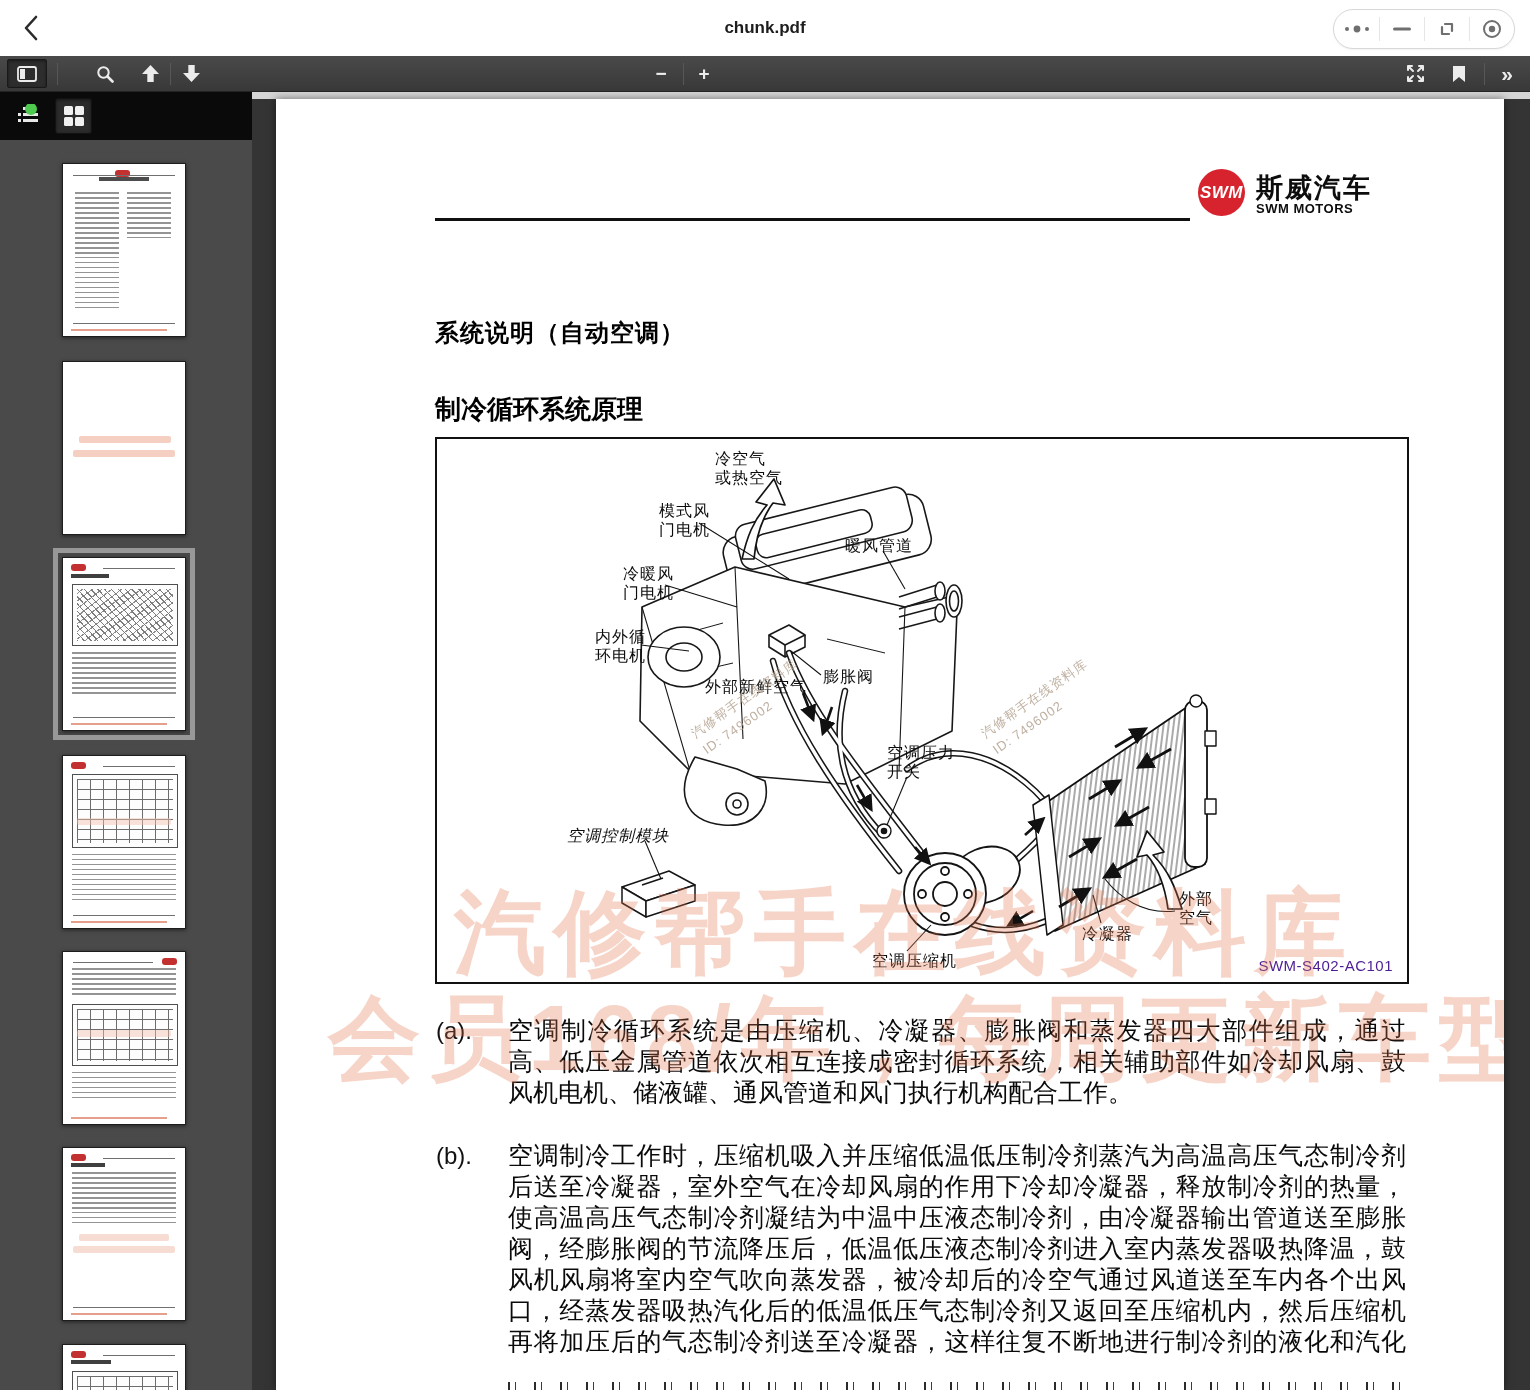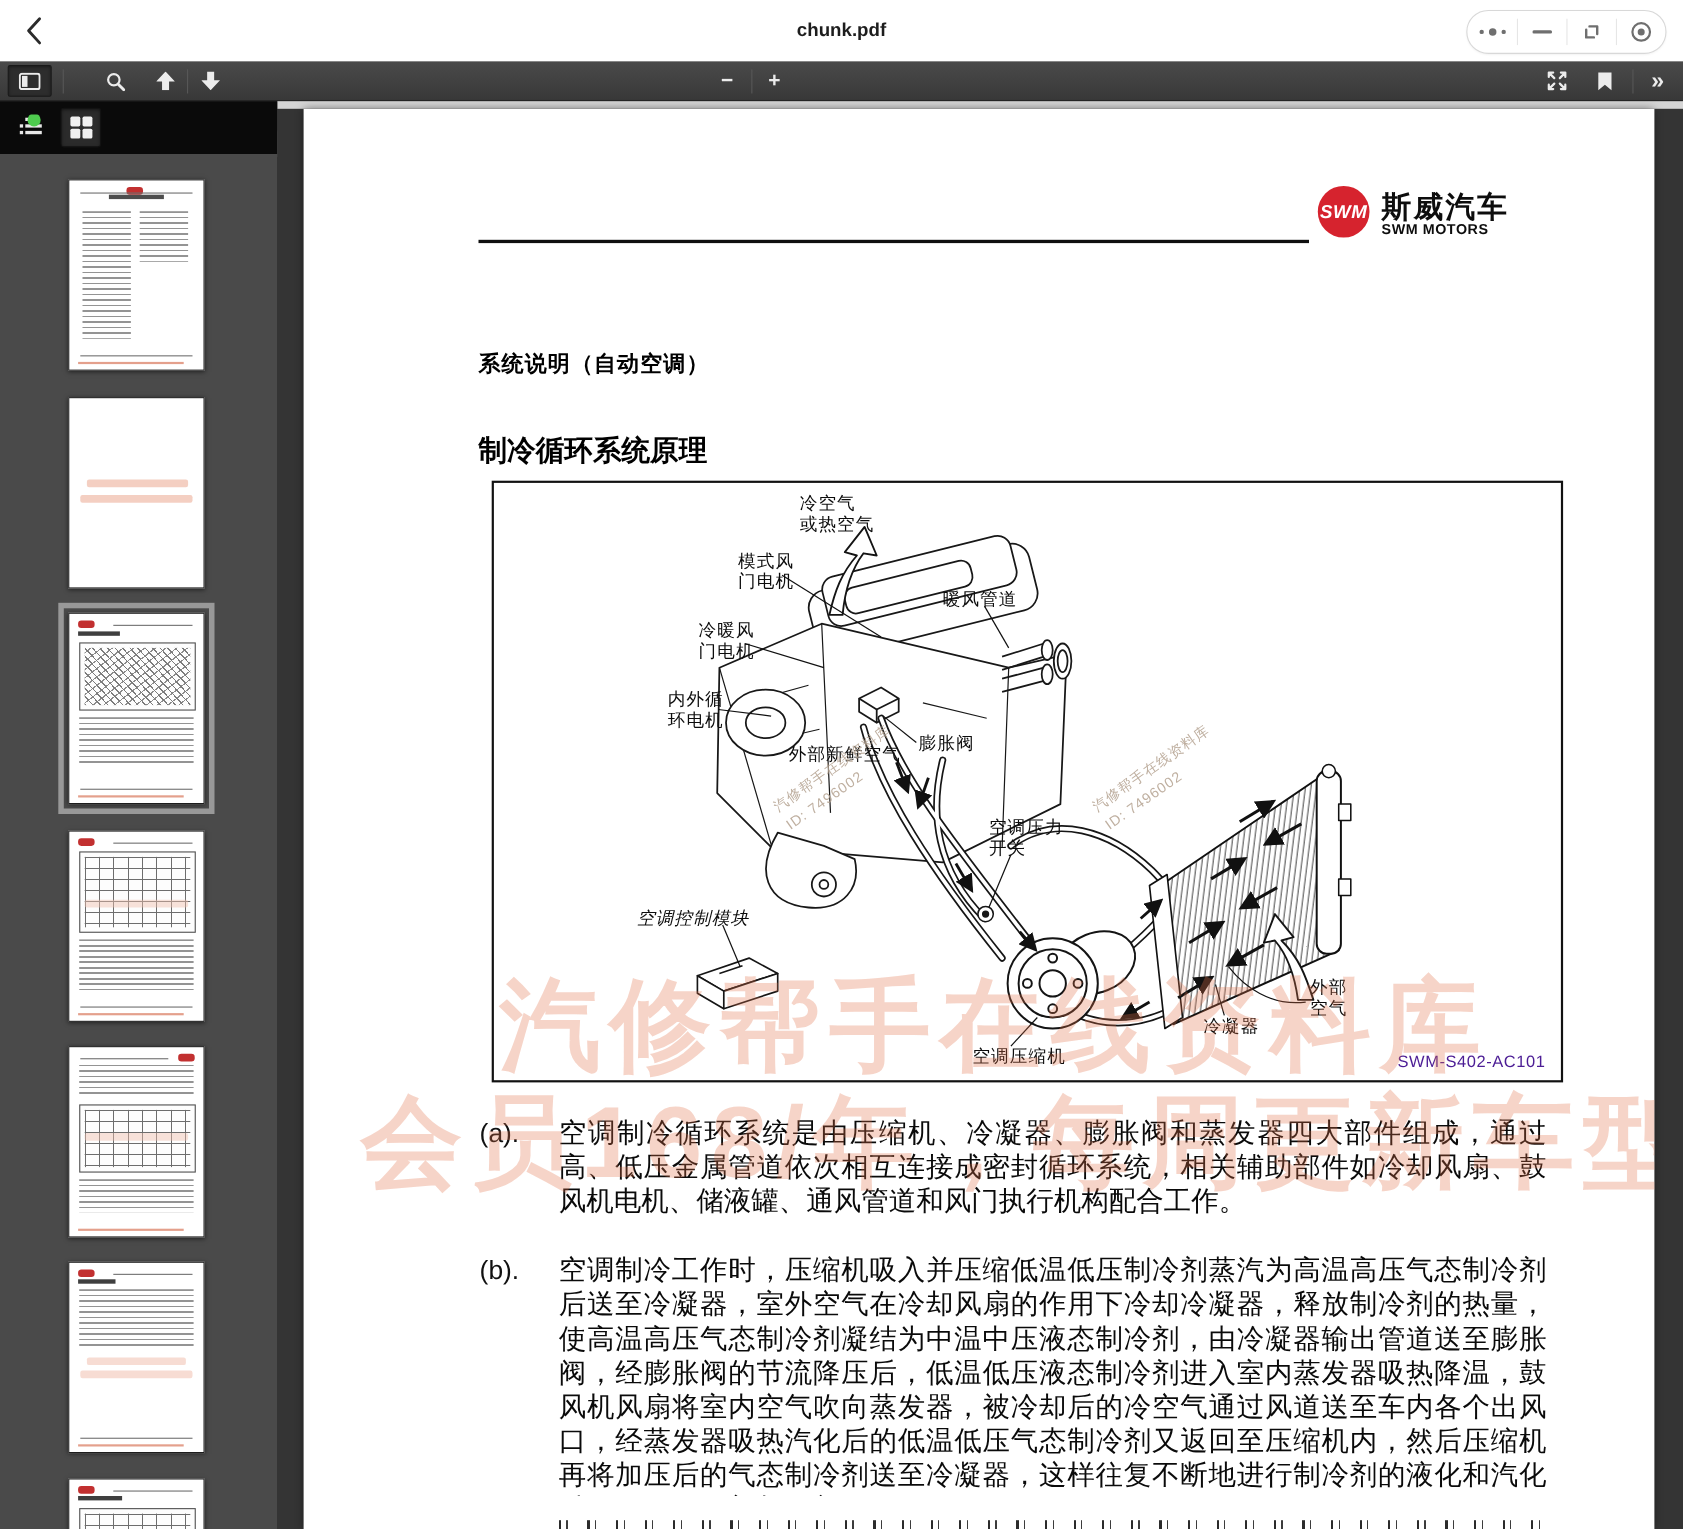--- a/index.html
+++ b/index.html
@@ -67,25 +67,25 @@
     box-shadow:0 0 8px rgba(0,0,0,.5);overflow:hidden;color:#000;}
   .run-head{position:absolute;left:60px;right:0;top:80px;text-align:center;font-size:20px;font-weight:bold;color:#000;}
   .head-rule{position:absolute;left:159px;top:119px;width:755px;height:3px;background:#101010;}
   .brand{position:absolute;left:922px;top:70px;width:290px;height:52px;}
   .brand-circle{position:absolute;left:0;top:0;width:47px;height:47px;border-radius:50%;background:#d6232e;
     display:flex;align-items:center;justify-content:center;}
   .brand-circle span{color:#fff;font-size:17px;font-weight:bold;font-style:italic;letter-spacing:.5px;}
   .brand-cn{position:absolute;left:58px;top:1px;font-size:27px;font-weight:bold;color:#0d0d0d;letter-spacing:2px;}
   .brand-en{position:absolute;left:58px;top:32px;font-size:13px;font-weight:bold;color:#0d0d0d;letter-spacing:.5px;}
   .page-title{position:absolute;left:159px;top:133px;font-size:41px;font-weight:bold;letter-spacing:3px;}
-  .sec-head{position:absolute;left:159px;top:218px;font-size:20px;font-weight:bold;
+  .sec-head{position:absolute;left:159px;top:218px;font-size:24px;font-weight:bold;
     font-family:Liberation Sans, sans-serif;letter-spacing:1px;}
   .sub-head{position:absolute;left:159px;top:293px;font-size:26px;font-weight:bold;}
   .figure{position:absolute;left:159px;top:338px;width:970px;height:543px;border:2px solid #111;
-    box-sizing:content-box;background:#fff;overflow:hidden;margin-left:12px;}
+    box-sizing:content-box;background:#fff;overflow:hidden;}
   .fig-label{position:absolute;font-size:16px;line-height:1.2;color:#0c0c0c;white-space:pre-line;letter-spacing:1px;}
   .fig-code{position:absolute;right:14px;bottom:8px;font-size:15px;color:#4c1d95;letter-spacing:.5px;}
   .fig-wm{position:absolute;font-size:13px;line-height:1.5;color:#b4a290;opacity:.85;
     transform:rotate(-35deg);white-space:pre-line;letter-spacing:1px;}
   .para-label{position:absolute;left:160px;width:66px;font-size:24px;color:#111;}
   .para-text{position:absolute;left:232px;width:898px;font-size:25px;line-height:31px;color:#0a0a0a;
     text-align:justify;overflow:hidden;font-weight:500;}
   .big-wm{position:absolute;color:rgba(224,112,72,.30);font-weight:bold;pointer-events:none;
     white-space:nowrap;letter-spacing:8px;}
   .cut-line{position:absolute;left:232px;top:1283px;width:898px;height:8px;overflow:hidden;

